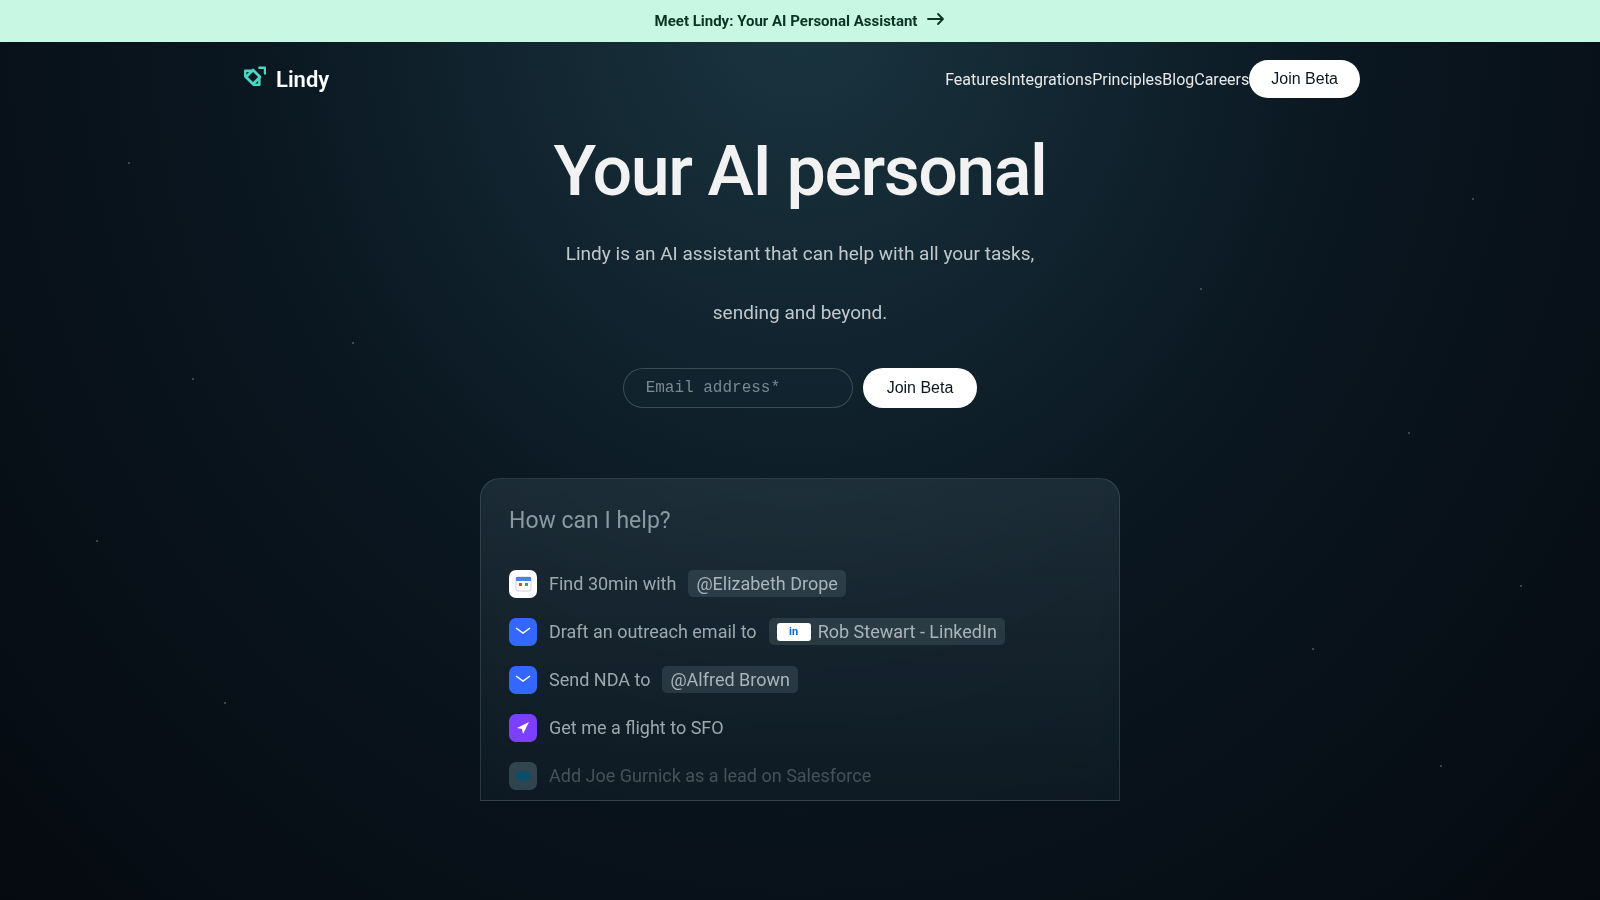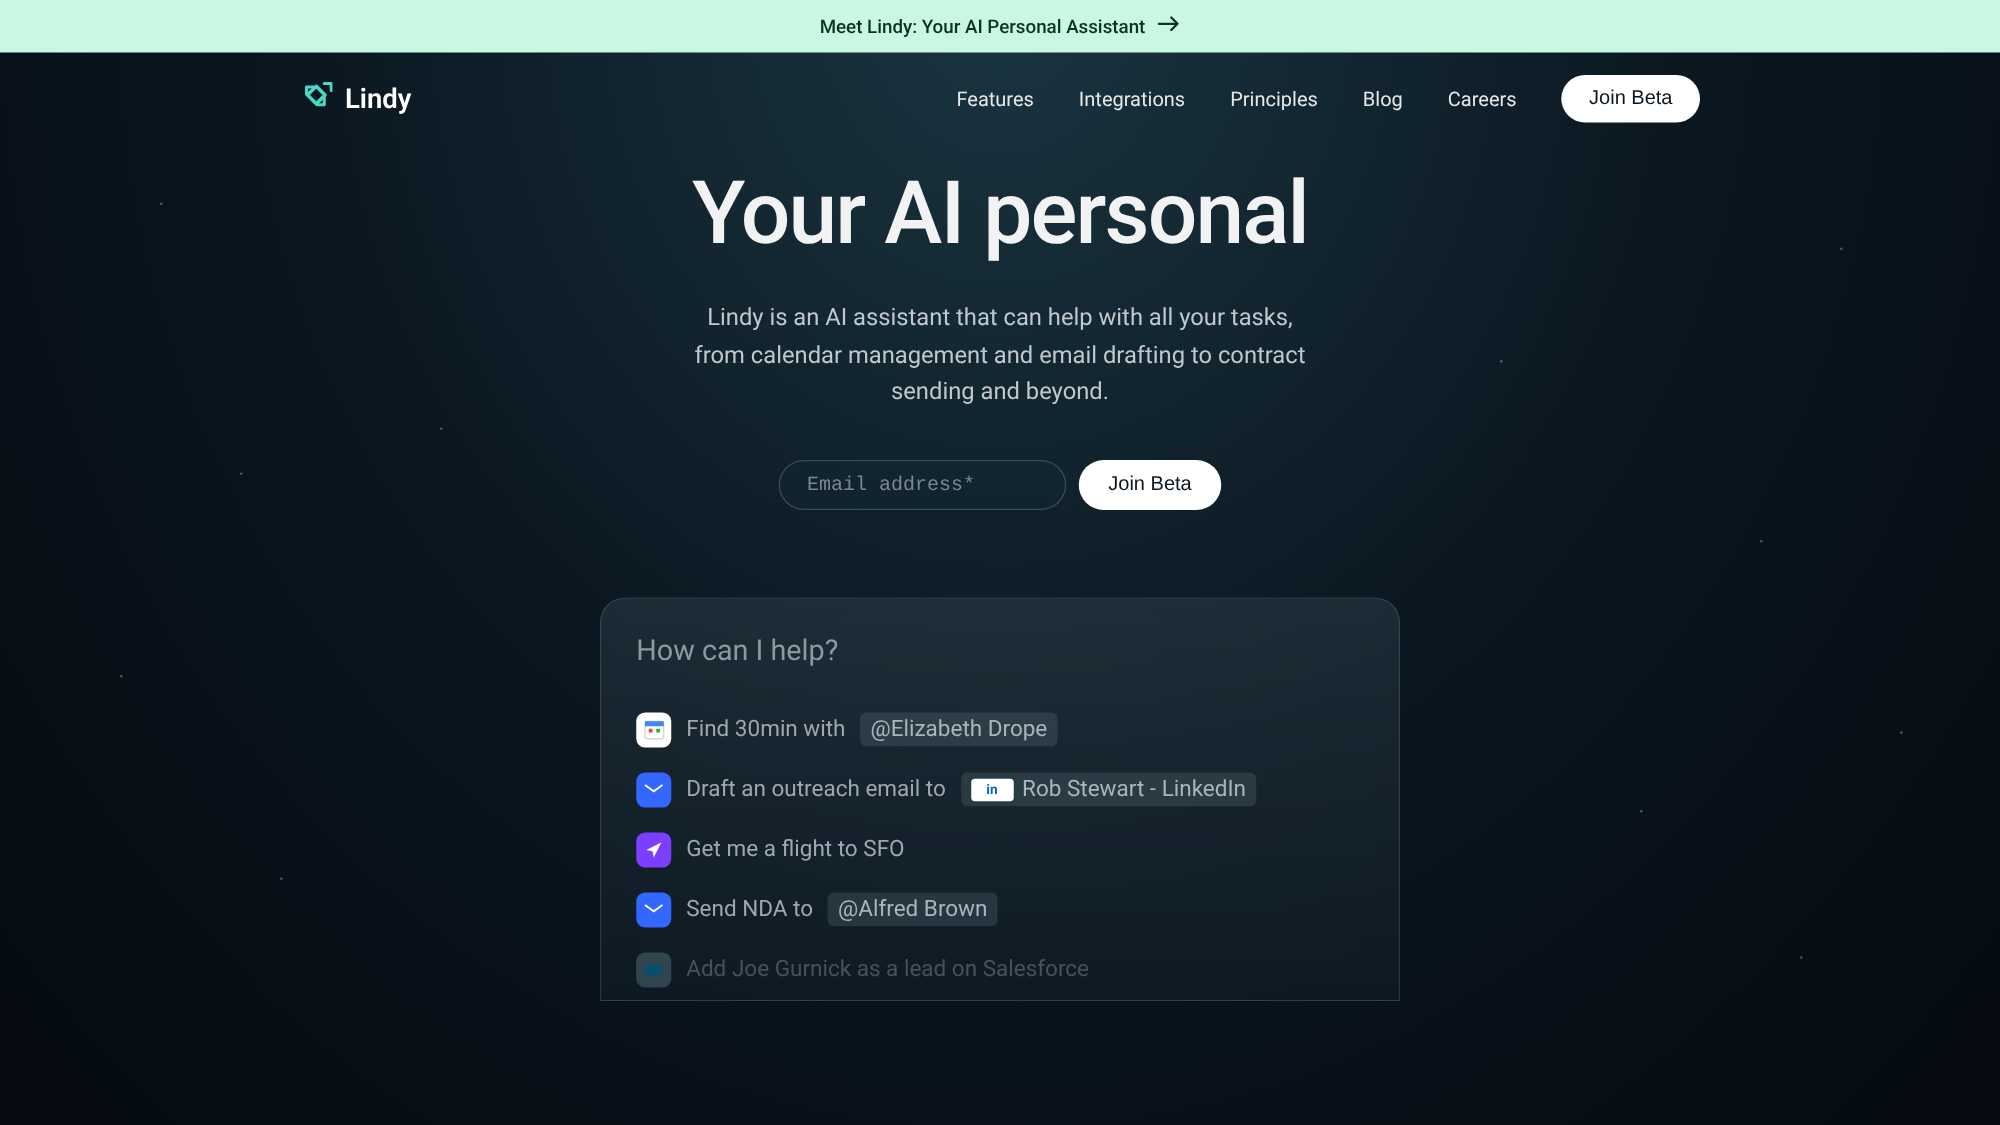--- a/index.html
+++ b/index.html
@@ -45,20 +45,21 @@
       position: relative;
       z-index: 10;
     }
 
     .announcement-bar a {
       color: #0a3325;
       text-decoration: none;
       display: inline-flex;
       align-items: flex-end;
       gap: 10px;
+      font-weight: bold;
     }
 
     .arrow-icon {
       display: inline-block;
     }
 
     .nav-wrapper {
       position: relative;
       z-index: 10;
     }
@@ -81,21 +82,20 @@
       color: #fff;
     }
 
     .logo-icon {
       color: #4ad8c5;
     }
 
     .nav-links {
       display: flex;
       align-items: center;
-      gap: 36px;
     }
 
     .nav-link {
       color: #e8e8e8;
       text-decoration: none;
       font-size: 16px;
       font-weight: 400;
     }
 
     .nav-cta {
@@ -301,21 +301,21 @@
     </div>
   </nav>
 </div>
 
 <section class="hero">
   <h1 class="hero-title">
     <span>Your AI personal</span><br>
   </h1>
   <p class="hero-subtitle">
     <span>Lindy is an AI assistant that can help with all your tasks,</span><br>
-    <span>from calendar management and email drafting to contract</span><br>
+    <br>
     <span>sending and beyond.</span>
   </p>
 
   <form class="signup-form">
     <input type="email" class="email-input" placeholder="Email address*" style="">
     <button type="submit" class="submit-btn">Join Beta</button>
   </form>
 
   <div class="demo-card">
     <div class="demo-heading">How can I help?</div>
@@ -341,39 +341,39 @@
           </svg>
       </div>
       <span>Draft an outreach email to</span>
       <span class="mention-tag">
         <span class="linkedin-badge">in</span>
         <span>Rob Stewart - LinkedIn</span>
       </span>
     </div>
 
     <div class="suggestion-row">
-      <div class="suggestion-icon icon-plane">
-        <svg width="16" height="16" viewBox="0 0 16 16" fill="none">
-            <path d="M14 2L2 8l5 1 1 5 6-12z" fill="#fff"></path>
-          </svg>
-      </div>
-      <span>Get me a flight to SFO</span>
-    </div>
-
-    <div class="suggestion-row">
       <div class="suggestion-icon icon-mail">
         <svg width="16" height="12" viewBox="0 0 16 12" fill="none">
             <rect width="16" height="12" rx="2" fill="#3367ff"></rect>
             <path d="M1 2l7 5 7-5" stroke="#fff" stroke-width="1.5"></path>
           </svg>
       </div>
       <span>Send NDA to</span>
       <span class="mention-tag">@Alfred Brown</span>
     </div>
 
+    <div class="suggestion-row">
+      <div class="suggestion-icon icon-plane">
+        <svg width="16" height="16" viewBox="0 0 16 16" fill="none">
+            <path d="M14 2L2 8l5 1 1 5 6-12z" fill="#fff"></path>
+          </svg>
+      </div>
+      <span>Get me a flight to SFO</span>
+    </div>
+
     <div class="suggestion-row faded">
       <div class="suggestion-icon icon-sf">
         <svg width="18" height="12" viewBox="0 0 18 12" fill="none">
             <ellipse cx="9" cy="6" rx="8" ry="5" fill="#00a1e0"></ellipse>
           </svg>
       </div>
       <span>Add Joe Gurnick as a lead on Salesforce</span>
     </div>
   </div>
 </section>

